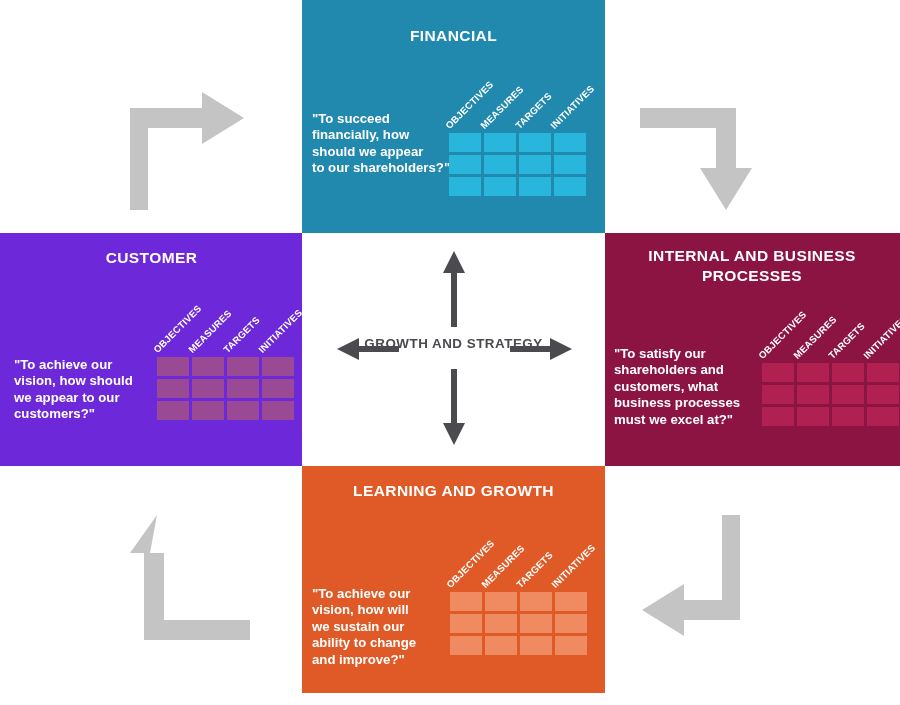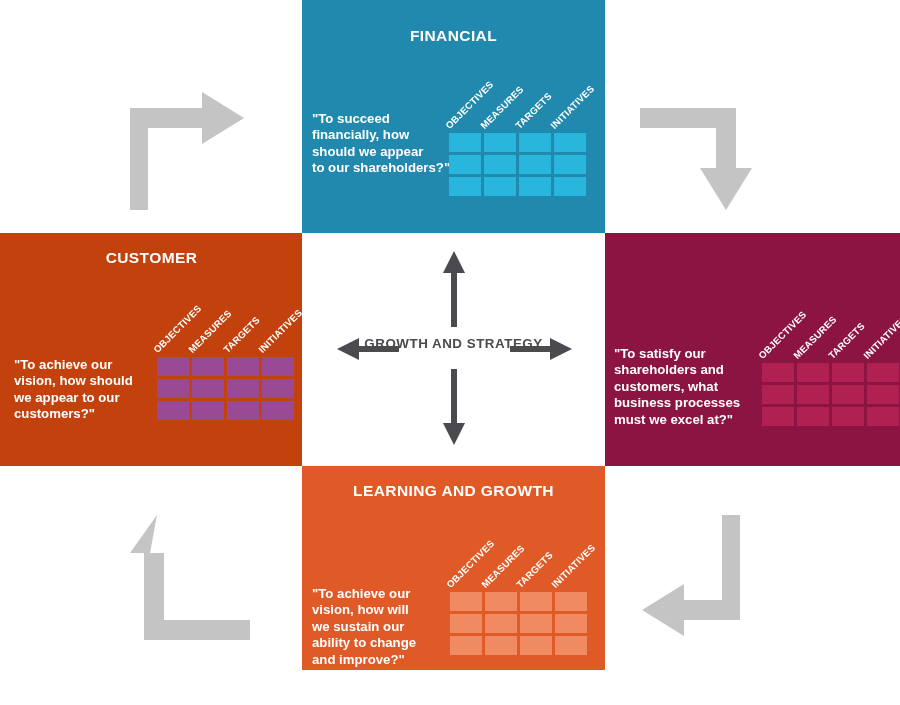--- a/index.html
+++ b/index.html
@@ -52,42 +52,42 @@
   }
   #panel-financial .panel-title { top: 26px; }
   #panel-financial .panel-question { left: 10px; top: 111px; width: 180px; }
 
   
   #panel-customer {
     left: 0px;
     top: 233px;
     width: 303px;
     height: 233px;
-    background: #c2410c;
+    background: #6d28d9;
   }
   #panel-customer .panel-title { top: 15px; }
   #panel-customer .panel-question { left: 14px; top: 124px; width: 175px; }
 
   
   #panel-internal {
     left: 604px;
     top: 233px;
     width: 296px;
     height: 233px;
     background: #8B1442;
   }
   #panel-internal .panel-title { top: 13px; }
   #panel-internal .panel-question { left: 10px; top: 113px; width: 150px; }
 
   
   #panel-learning {
     left: 302px;
     top: 466px;
     width: 303px;
-    height: 204px;
+    height: 227px;
     background: #DF5A26;
   }
   #panel-learning .panel-title { top: 15px; }
   #panel-learning .panel-question { left: 10px; top: 120px; width: 170px; }
 
   
   .matrix {
     position: absolute;
   }
   .matrix-grid {
@@ -223,20 +223,21 @@
         <div class="matrix-cell"></div>
         <div class="matrix-cell"></div>
         <div class="matrix-cell"></div>
         <div class="matrix-cell"></div>
         <div class="matrix-cell"></div>
         <div class="matrix-cell"></div>
       </div>
   </div>
 
   <div class="panel" id="panel-internal">
+    <div class="panel-title">INTERNAL AND BUSINESS PROCESSES</div>
     <div class="panel-question">"To satisfy our
 shareholders and
 customers, what
 business processes
 must we excel at?"</div>
   </div>
   <div class="matrix" id="matrix-internal">
     <div class="matrix-headers">
         <div class="matrix-header" style="left: 2px;">OBJECTIVES</div>
         <div class="matrix-header" style="left: 37px;">MEASURES</div>

